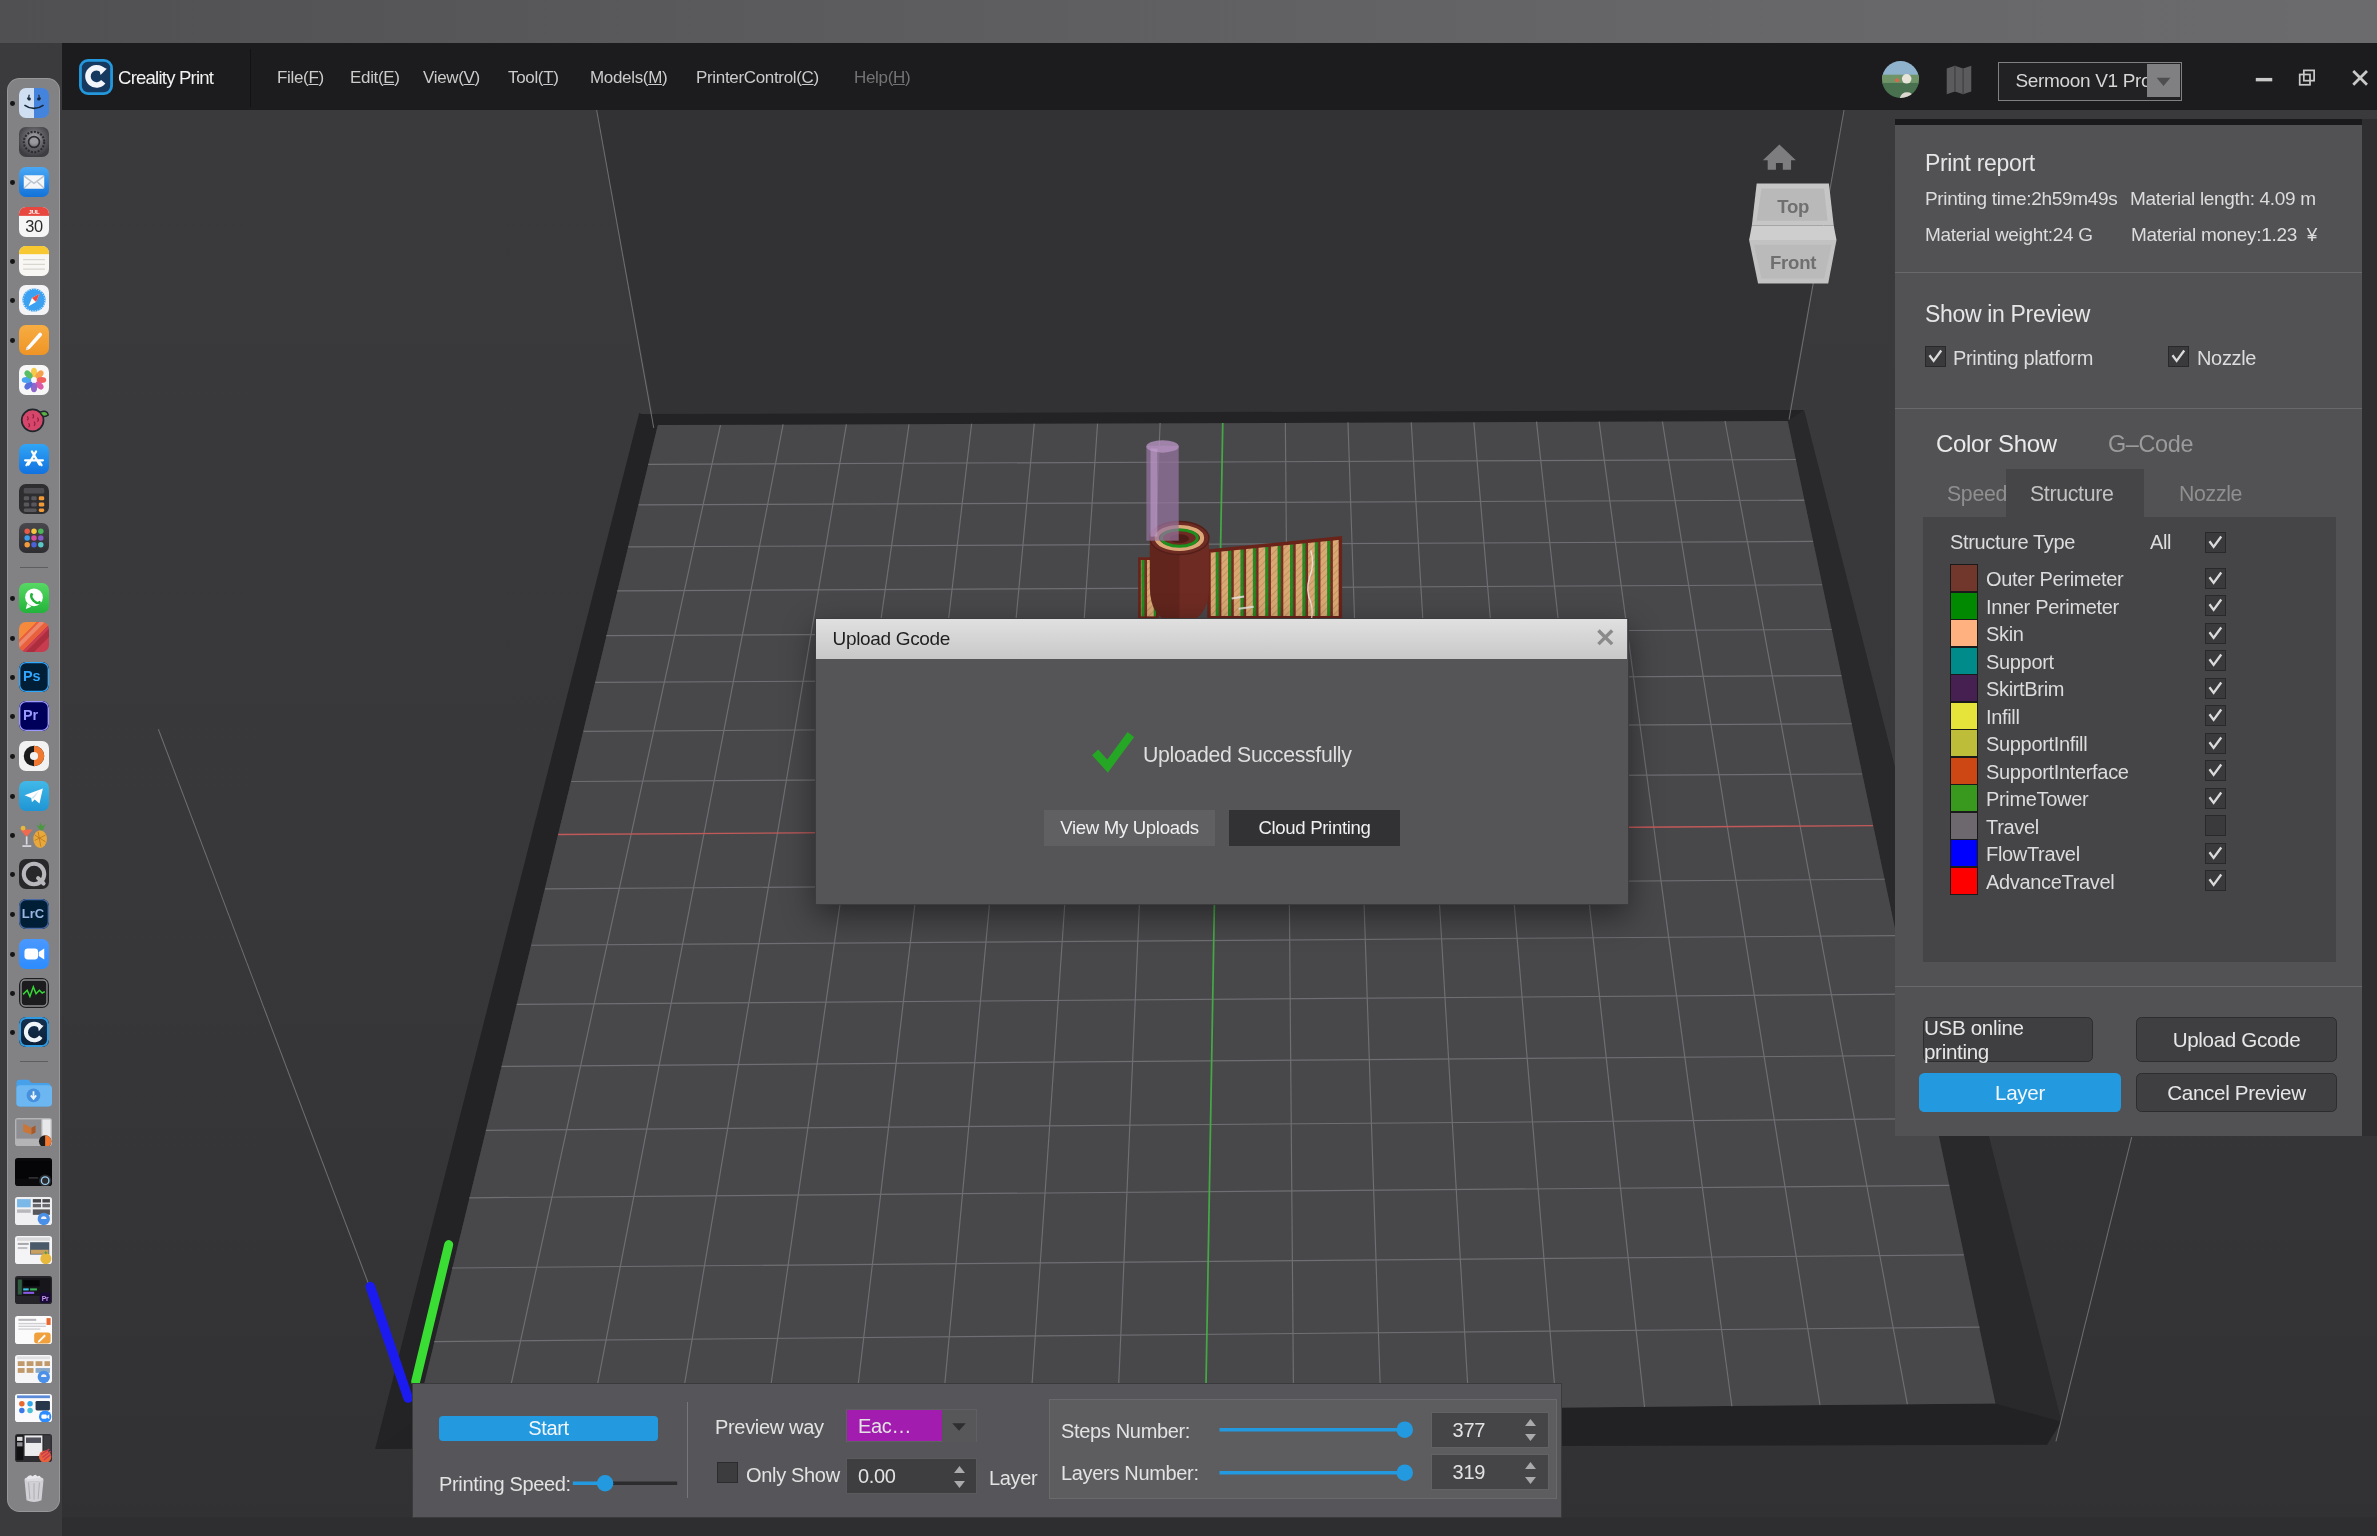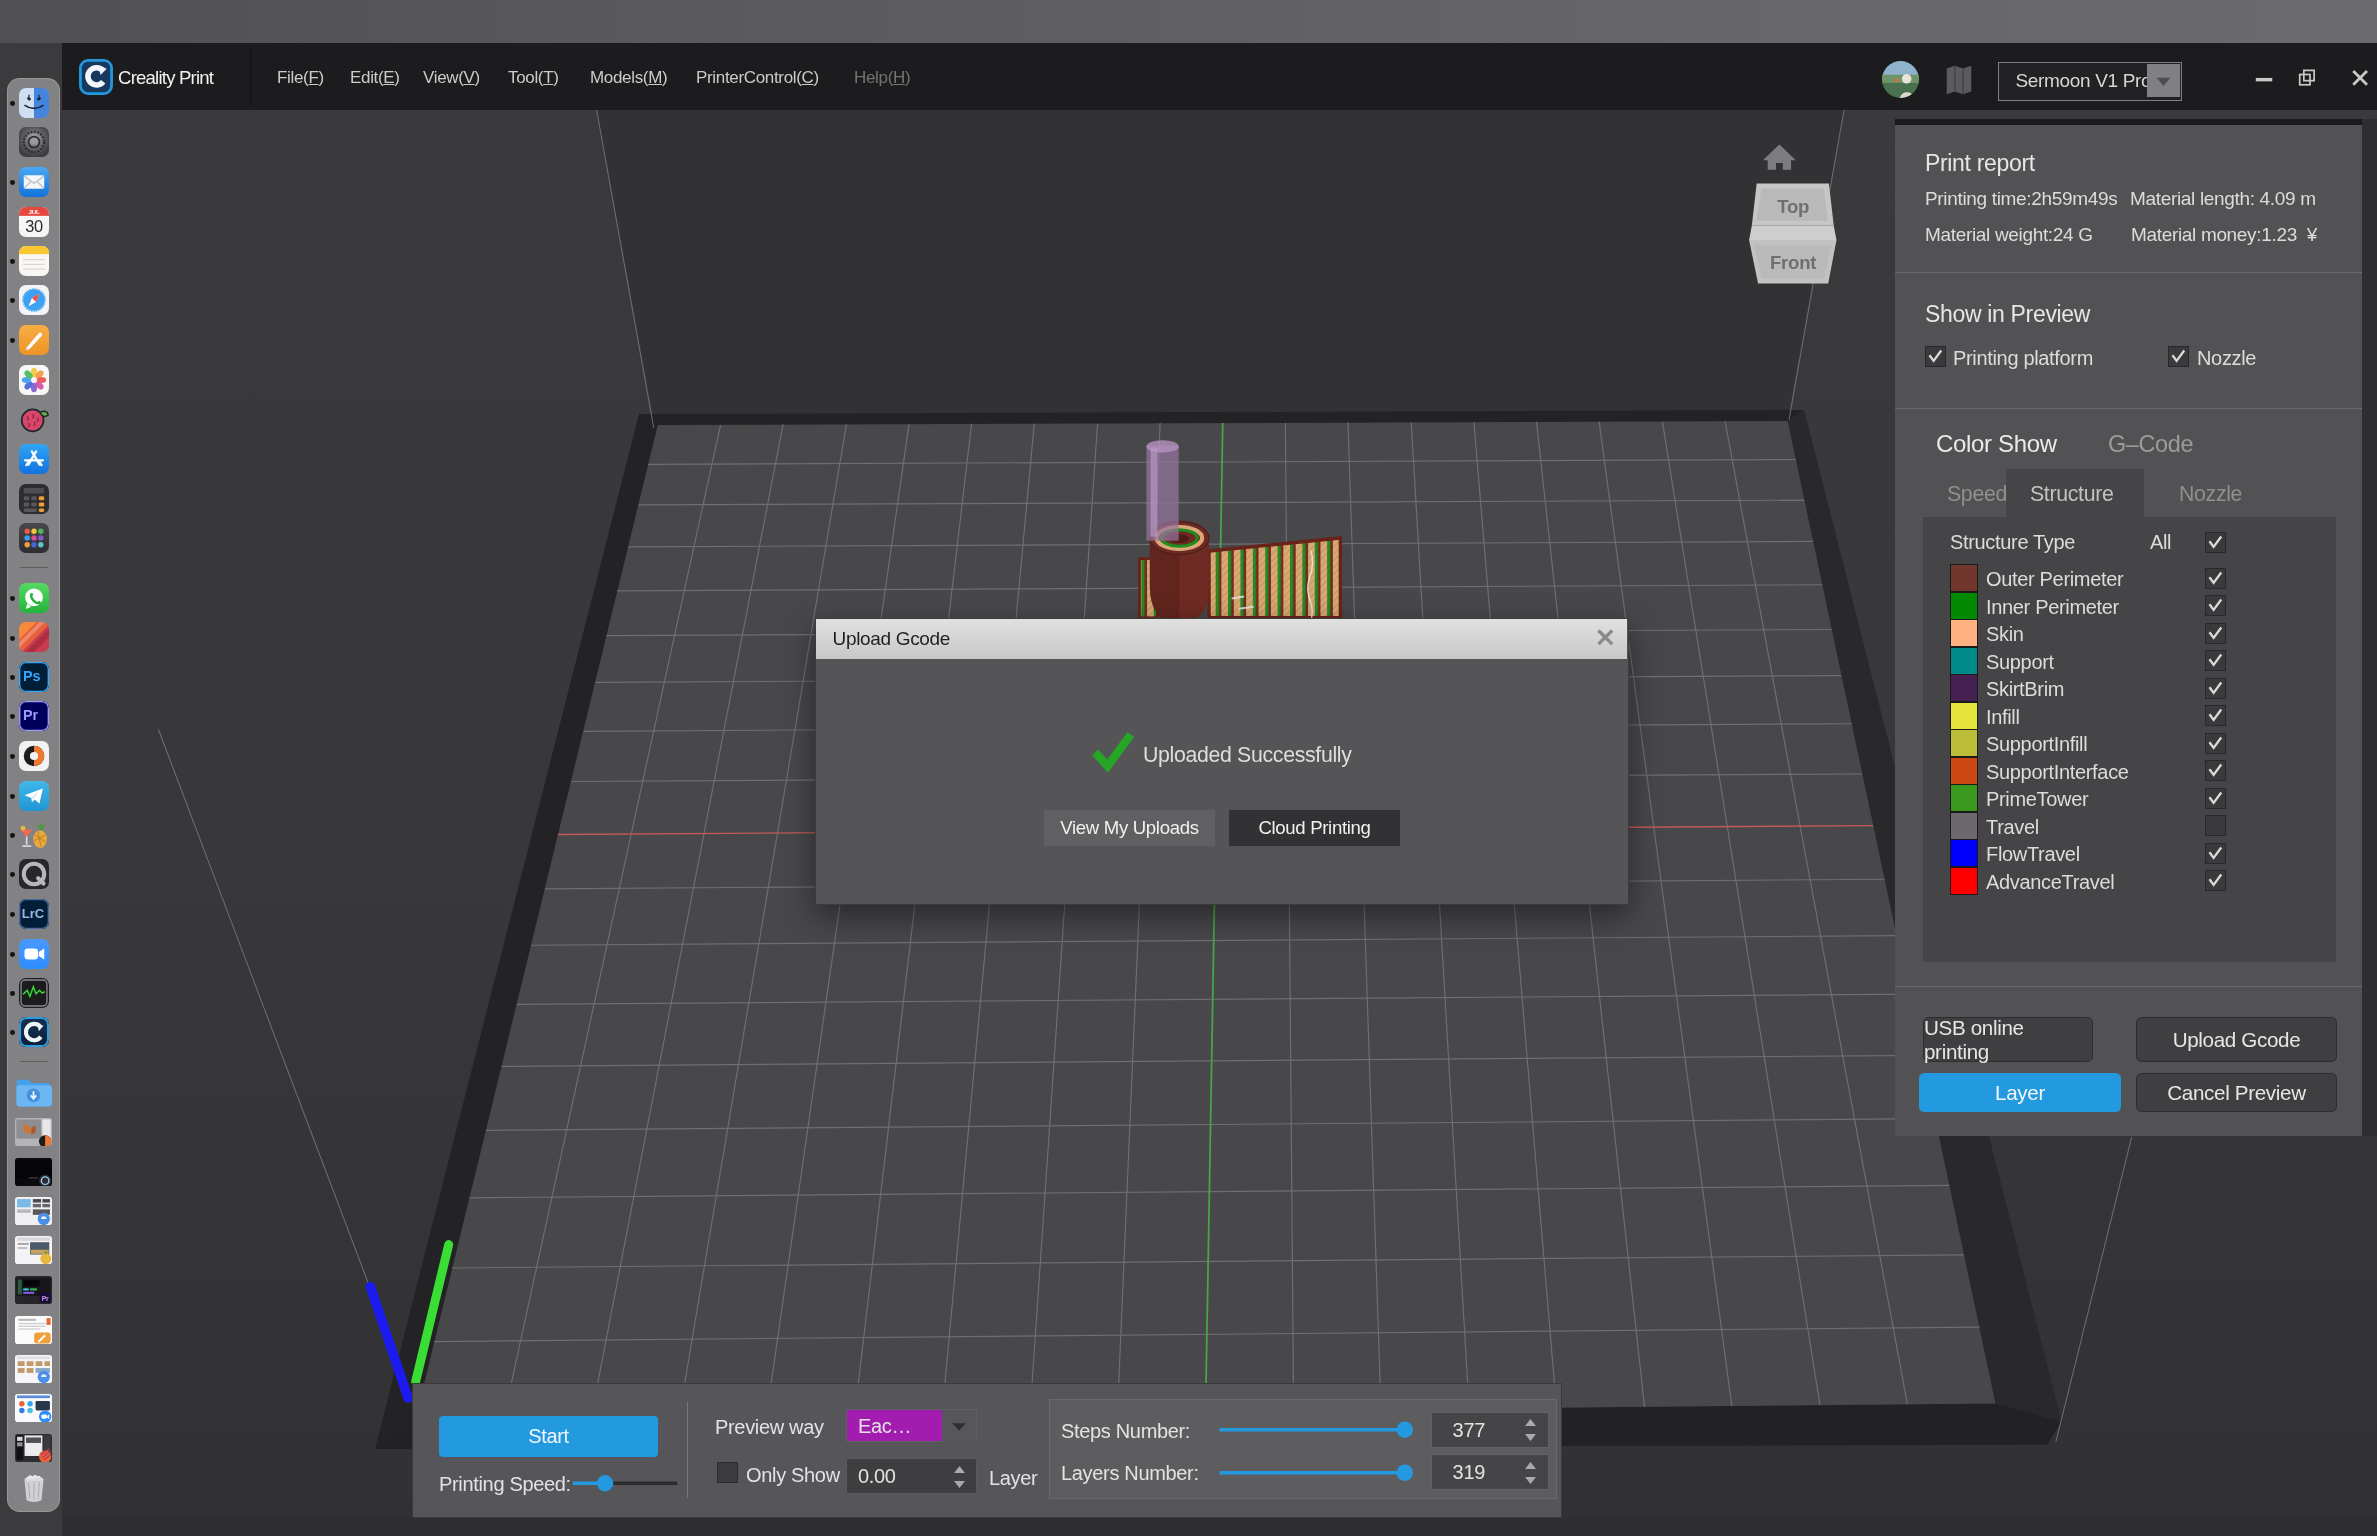--- a/index.html
+++ b/index.html
@@ -243,21 +243,21 @@
     <div class="cb" style="left:310px;top:751px;"><svg width="18" height="18" viewBox="0 0 26 26">
         <path d="M5,12 l6,8 l11,-15" fill="none" stroke="#dadada" stroke-width="3.4"></path>
       </svg></div>
     <div class="sep" style="top:867px;"></div>
     <div class="btn" style="left:28px;top:898px;width:170px;height:45px;">USB online printing</div>
     <div class="btn" style="left:241px;top:898px;width:201px;height:45px;">Upload Gcode</div>
     <div class="btn blue" style="left:24px;top:954px;width:202px;height:39px;">Layer</div>
     <div class="btn" style="left:241px;top:954px;width:201px;height:39px;">Cancel Preview</div>
   </div>
 <div id="bottombar">
-    <div class="abs blue" style="left:26px;top:32px;width:219px;height:41px;border-radius:4.1px;display:flex;align-items:center;justify-content:center;font-size:20px;">Start</div>
+    <div class="abs blue" style="left:26px;top:32px;width:219px;height:25px;border-radius:4.1px;display:flex;align-items:center;justify-content:center;font-size:20px;">Start</div>
     <div class="bbt" style="left:26px;top:89px;">Printing Speed:</div>
     <svg class="abs" style="left:157px;top:89px" width="110" height="20.6" viewBox="0 0 160 30">
       <line x1="4" y1="15" x2="51" y2="15" stroke="#239ae0" stroke-width="5"></line>
       <line x1="51" y1="15" x2="156" y2="15" stroke="#2c2c2e" stroke-width="5"></line>
       <circle cx="51" cy="15" r="12" fill="#239ae0"></circle>
     </svg>
     <div class="abs" style="left:274px;top:18px;width:0.7px;height:96px;background:#77777a;"></div>
     <div class="bbt" style="left:302px;top:32px;">Preview way</div>
     <div class="abs" style="left:433px;top:25px;width:131px;height:33px;background:#a21caf;border:0.7px solid #606063;">
       <div class="bbt" style="left:11px;top:4.8px;">Eac…</div>

